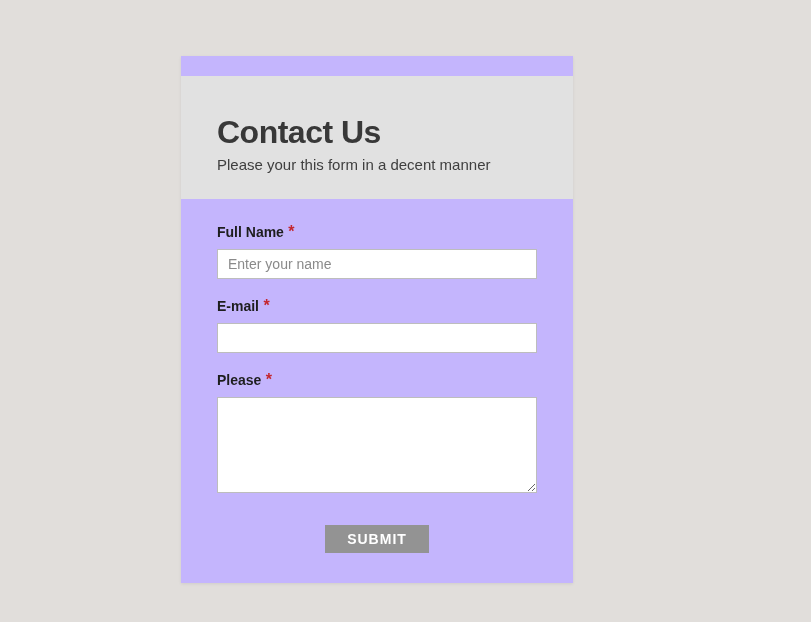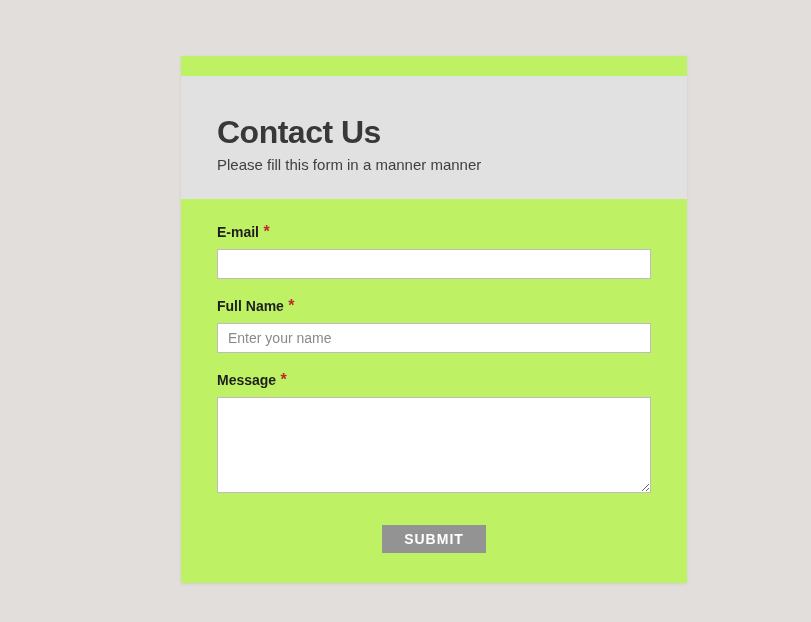--- a/index.html
+++ b/index.html
@@ -12,22 +12,22 @@
       font-family: Arial, Helvetica, sans-serif;
       width: 811px;
       height: 622px;
       overflow: hidden;
       position: relative;
     }
     .card {
       position: absolute;
       left: 181px;
       top: 56px;
-      width: 506px;
-      background: #bef264;
+      width: 392px;
+      background: #c4b5fd;
       box-shadow: 0 1px 3px rgba(0,0,0,0.08);
     }
     .card-header {
       background: #e1e1e1;
       padding: 40px 36px 26px 36px;
       margin-top: 20px;
     }
     .card-title {
       font-size: 32px;
       font-weight: 700;
@@ -97,43 +97,43 @@
       cursor: pointer;
       font-family: Arial, Helvetica, sans-serif;
     }
   </style>
 </head>
 <body>
 
 <div class="card">
   <div class="card-header">
     <h1 class="card-title">Contact Us</h1>
-    <p class="card-subtitle">Please fill this form in a manner manner</p>
+    <p class="card-subtitle">Please your this form in a decent manner</p>
   </div>
   <div class="card-body">
+
+    <div class="form-group">
+      <label>
+        <span class="form-label">Full Name</span>
+        <span class="required">*</span>
+      </label>
+      <input type="text" class="form-input" placeholder="Enter your name" style="">
+    </div>
 
     <div class="form-group">
       <label>
         <span class="form-label">E-mail</span>
         <span class="required">*</span>
       </label>
       <input type="text" class="form-input" style="">
     </div>
 
     <div class="form-group">
       <label>
-        <span class="form-label">Full Name</span>
-        <span class="required">*</span>
-      </label>
-      <input type="text" class="form-input" placeholder="Enter your name" style="">
-    </div>
-
-    <div class="form-group">
-      <label>
-        <span class="form-label">Message</span>
+        <span class="form-label">Please</span>
         <span class="required">*</span>
       </label>
       <textarea class="form-textarea" style=""></textarea>
     </div>
 
     <div class="submit-row">
       <button class="submit-btn">SUBMIT</button>
     </div>
 
   </div>

